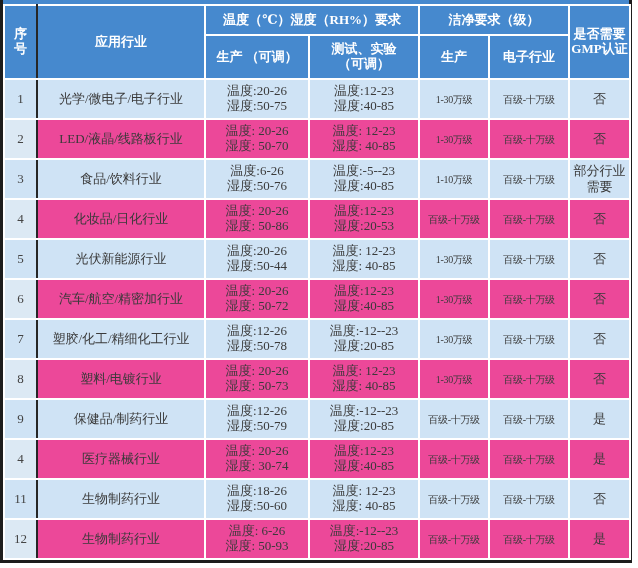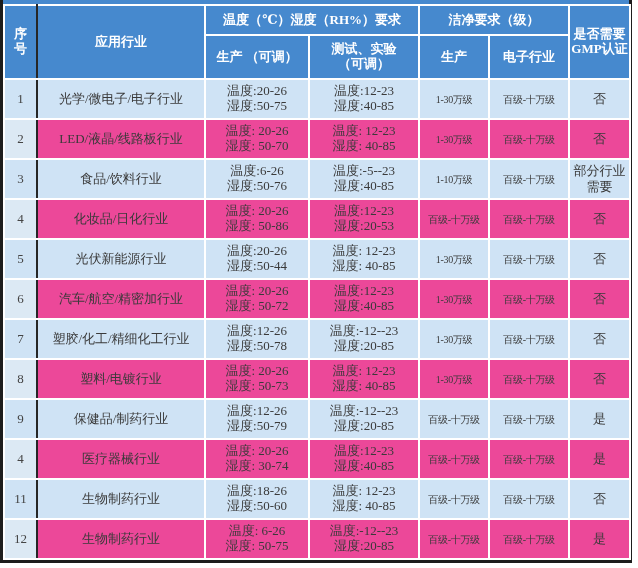--- a/index.html
+++ b/index.html
@@ -278,21 +278,21 @@
     <td class="c-clean"><span>百级-十万级</span></td>
     <td class="c-clean"><span>百级-十万级</span></td>
     <td class="c-gmp"><span>否</span></td>
   </tr>
 
   <tr class="r-even">
     <td class="c-no"><span>12</span></td>
     <td class="c-ind"><span>生物制药行业</span></td>
     <td class="c-temp vstack">
       <span>温度: 6-26</span>
-      <span>湿度: 50-75</span>
+      <span>湿度: 50-93</span>
     </td>
     <td class="c-temp vstack">
       <span>温度:-12--23</span>
       <span>湿度:20-85</span>
     </td>
     <td class="c-clean"><span>百级-十万级</span></td>
     <td class="c-clean"><span>百级-十万级</span></td>
     <td class="c-gmp"><span>是</span></td>
   </tr>
 </tbody>

